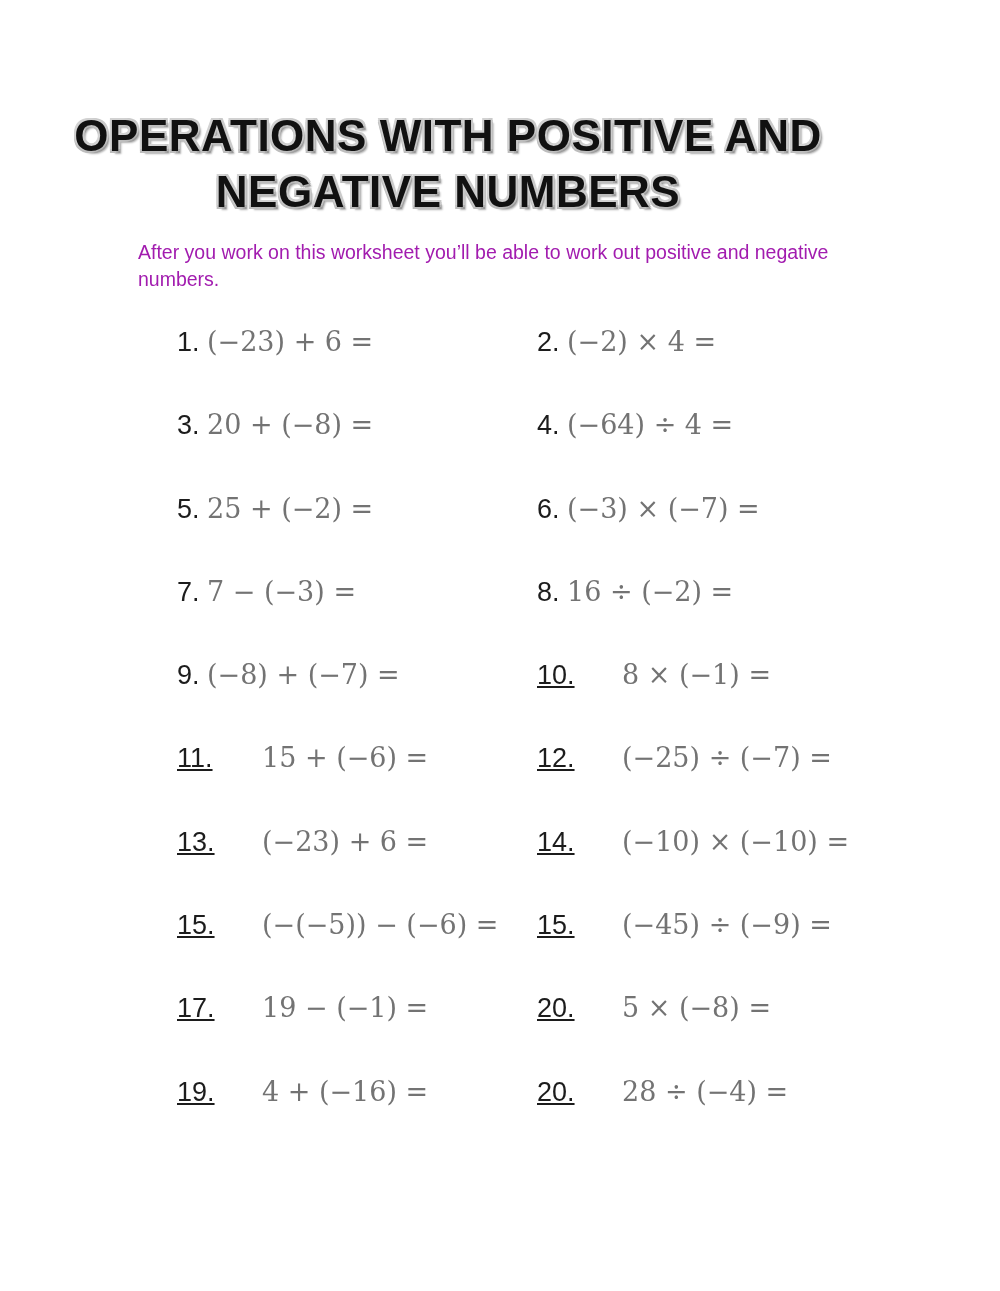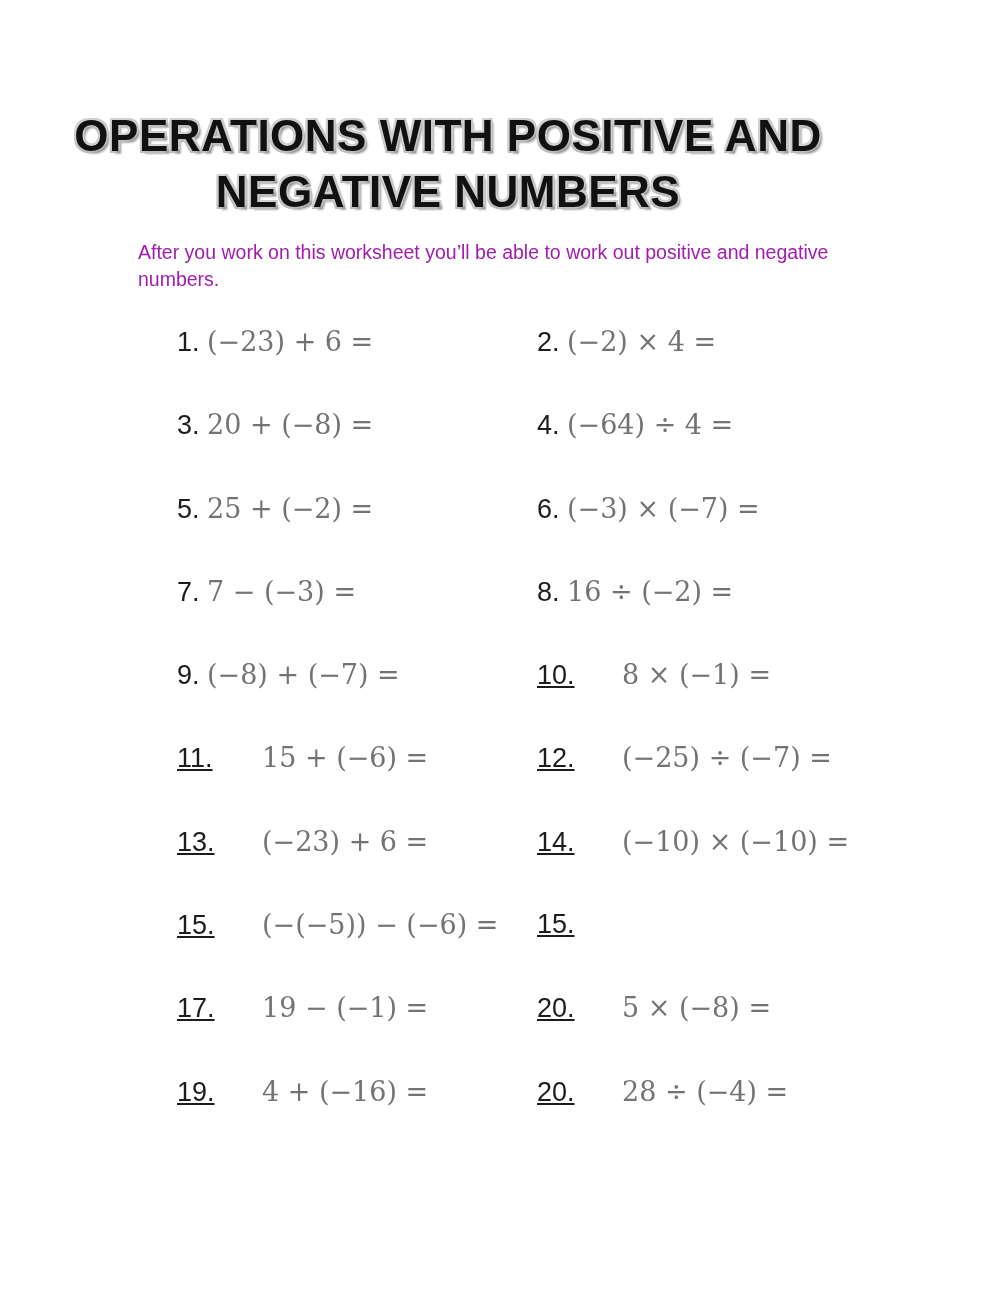--- a/index.html
+++ b/index.html
@@ -144,20 +144,21 @@
       <span class="num">14.</span>
       <span class="expr">(−10) × (−10) =</span>
     </div>
 
     <div class="problem tabbed">
       <span class="num">15.</span>
       <span class="expr">(−(−5)) − (−6) =</span>
     </div>
     <div class="problem tabbed">
       <span class="num">15.</span>
+      <span class="expr">(−45) ÷ (−9) =</span>
     </div>
 
     <div class="problem tabbed">
       <span class="num">17.</span>
       <span class="expr">19 − (−1) =</span>
     </div>
     <div class="problem tabbed">
       <span class="num">20.</span>
       <span class="expr">5 × (−8) =</span>
     </div>

